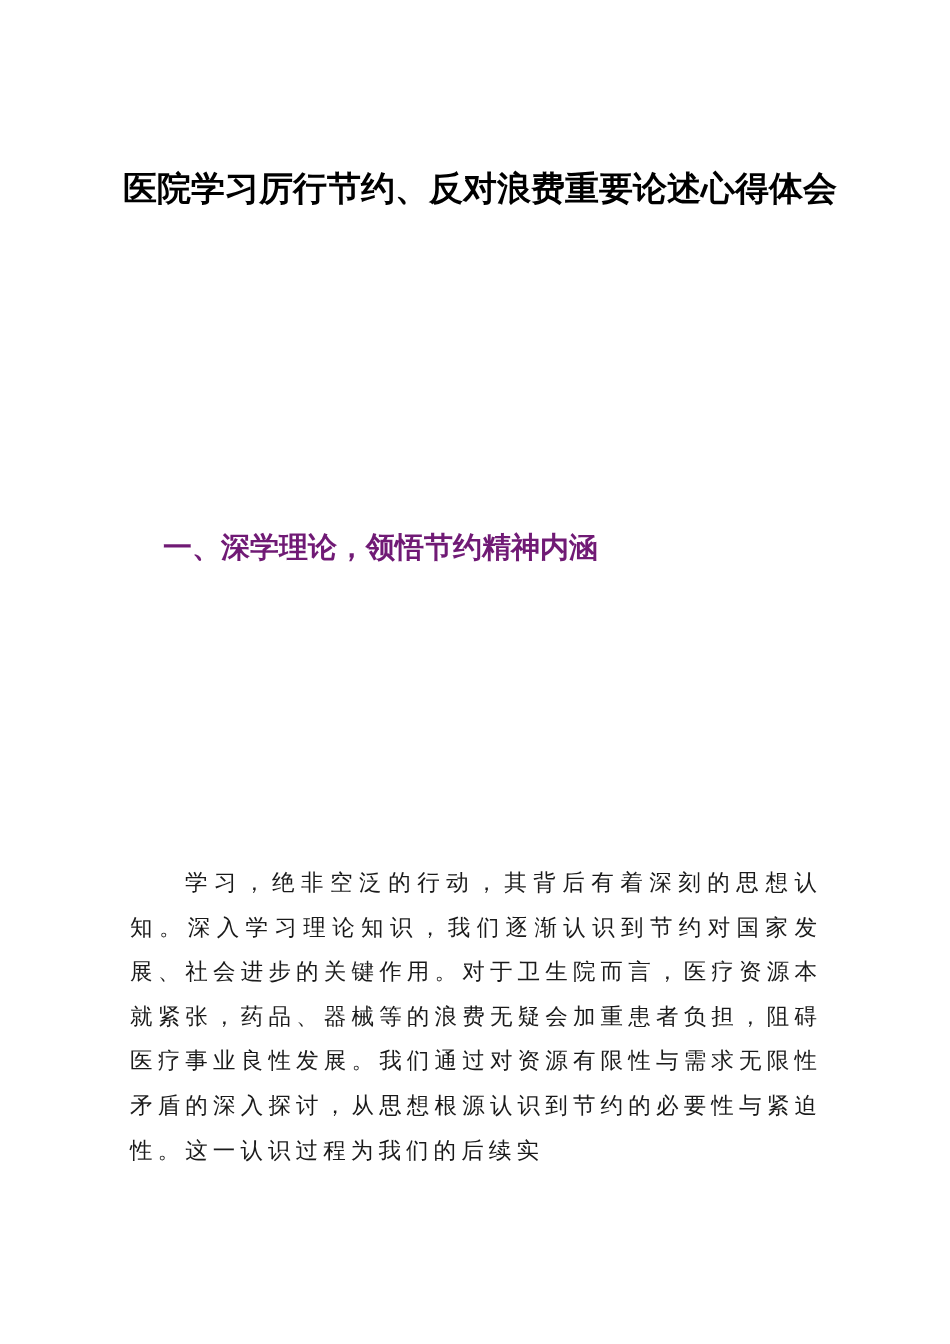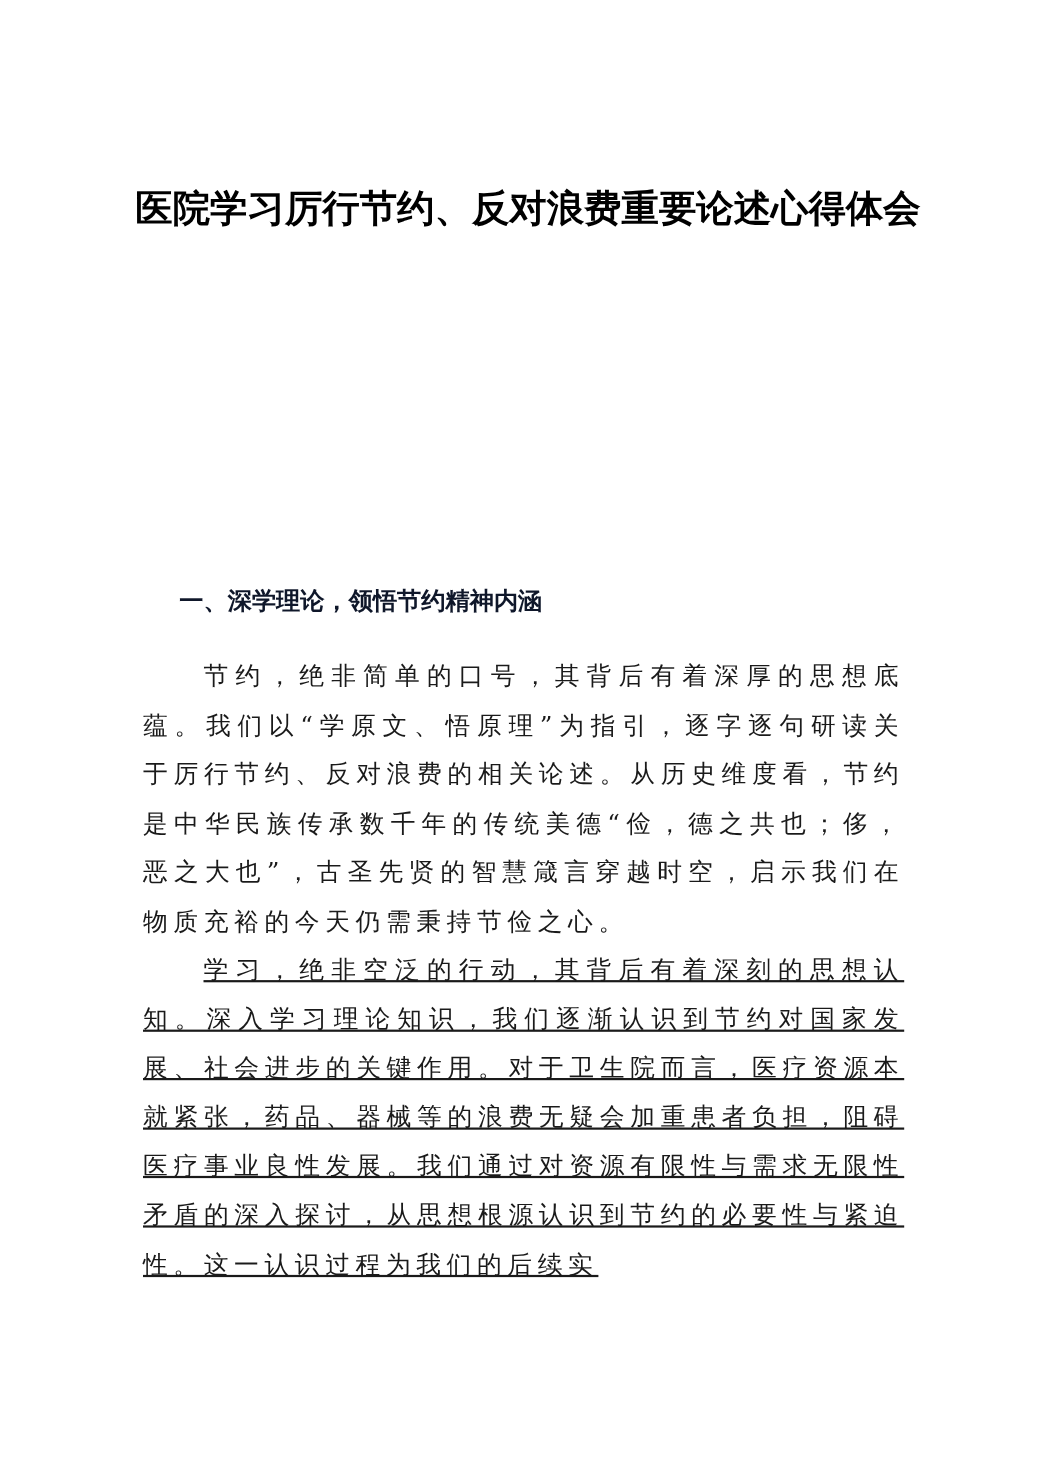--- a/index.html
+++ b/index.html
@@ -21,21 +21,21 @@
       width: 950px;
       height: 1344px;
       background: #ffffff;
     }
     .title {
       position: absolute;
       left: 120px;
       top: 168px;
       width: 720px;
       text-align: center;
-      font-family: Liberation Serif, serif;
+      font-family: Liberation Mono, monospace;
       font-weight: bold;
       font-size: 34px;
       line-height: 46px;
       color: #000000;
       letter-spacing: 0px;
       margin: 0;
     }
     .body-text {
       position: absolute;
       left: 130px;
@@ -49,32 +49,31 @@
       text-align: justify;
       text-indent: 55px;
       word-break: break-all;
     }
     .heading {
       position: absolute;
       left: 130px;
       width: 692px;
       font-family: Liberation Sans, sans-serif;
       font-weight: bold;
-      font-size: 22px;
+      font-size: 29px;
       line-height: 44px;
-      color: #0f172a;
+      color: #701a75;
       margin: 0;
       text-indent: 33px;
     }
   </style>
 </head>
 <body>
 
 <div class="page">
   <h1 class="title">医院学习厉行节约、反对浪费重要论述心得体会</h1>
 
 
   <p class="heading" style="top: 525px;">一、深学理论，领悟节约精神内涵</p>
 
-  <p class="body-text" style="top: 593px;">节约，绝非简单的口号，其背后有着深厚的思想底蕴。我们以“学原文、悟原理”为指引，逐字逐句研读关于厉行节约、反对浪费的相关论述。从历史维度看，节约是中华民族传承数千年的传统美德“俭，德之共也；侈，恶之大也”，古圣先贤的智慧箴言穿越时空，启示我们在物质充裕的今天仍需秉持节俭之心。</p>
 
-  <p class="body-text" style="top: 860px; text-decoration: underline;">学习，绝非空泛的行动，其背后有着深刻的思想认知。深入学习理论知识，我们逐渐认识到节约对国家发展、社会进步的关键作用。对于卫生院而言，医疗资源本就紧张，药品、器械等的浪费无疑会加重患者负担，阻碍医疗事业良性发展。我们通过对资源有限性与需求无限性矛盾的深入探讨，从思想根源认识到节约的必要性与紧迫性。这一认识过程为我们的后续实</p>
+  <p class="body-text" style="top: 860px;">学习，绝非空泛的行动，其背后有着深刻的思想认知。深入学习理论知识，我们逐渐认识到节约对国家发展、社会进步的关键作用。对于卫生院而言，医疗资源本就紧张，药品、器械等的浪费无疑会加重患者负担，阻碍医疗事业良性发展。我们通过对资源有限性与需求无限性矛盾的深入探讨，从思想根源认识到节约的必要性与紧迫性。这一认识过程为我们的后续实</p>
 </div>
 
 </body></html>

